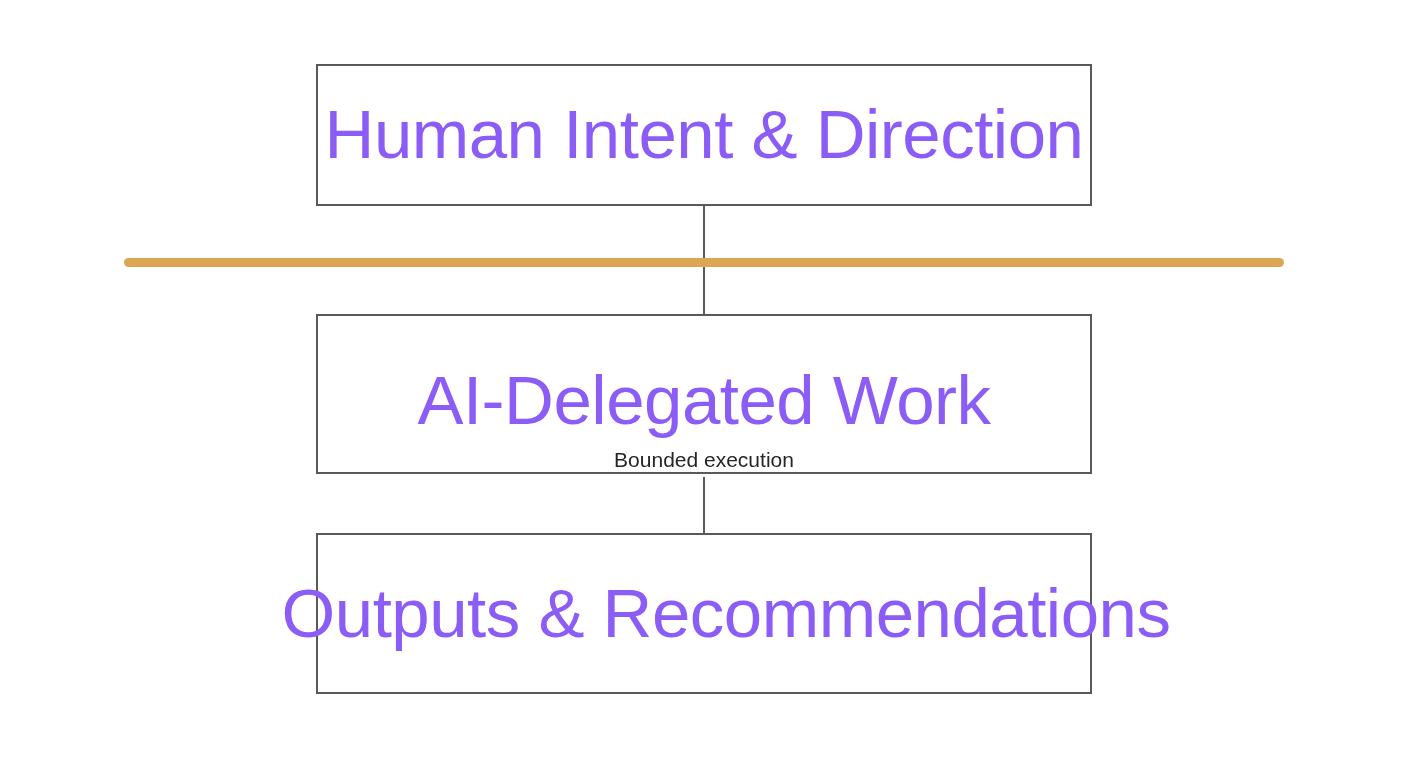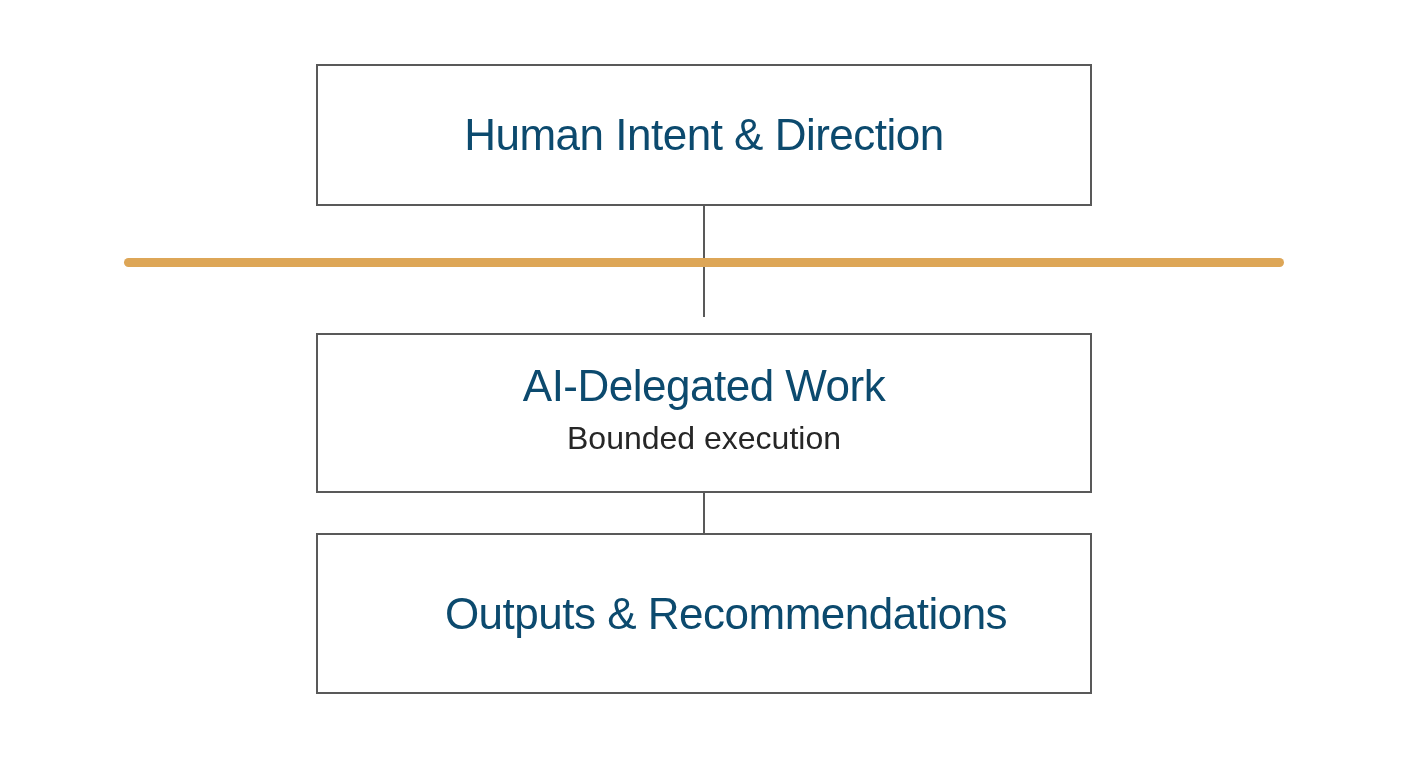--- a/index.html
+++ b/index.html
@@ -64,34 +64,34 @@
     box-sizing: border-box;
     border: 2px solid #595959;
     background: #ffffff;
     display: flex;
     flex-direction: column;
     align-items: center;
     justify-content: center;
     z-index: 2;
   }
   .node-1 { top: 64px;  height: 142px; }
-  .node-2 { top: 333px; height: 160px; }
+  .node-2 { top: 314px; height: 160px; justify-content: flex-end; }
   .node-3 { top: 533px; height: 161px; padding-left: 44px; }
 
   .node-title {
-    font-size: 44px;
+    font-size: 69px;
     line-height: 1.04;
     font-weight: 300;
-    color: #0c4a6e;
+    color: #8b5cf6;
     letter-spacing: -0.5px;
     text-align: center;
     white-space: nowrap;
   }
   .node-subtitle {
-    font-size: 32px;
+    font-size: 21px;
     line-height: 1.2;
     font-weight: 400;
     color: #262626;
     letter-spacing: 0px;
     text-align: center;
     margin-top: 10px;
     white-space: nowrap;
   }
   .node-2 .node-title { margin-top: -6px; }
 </style>

